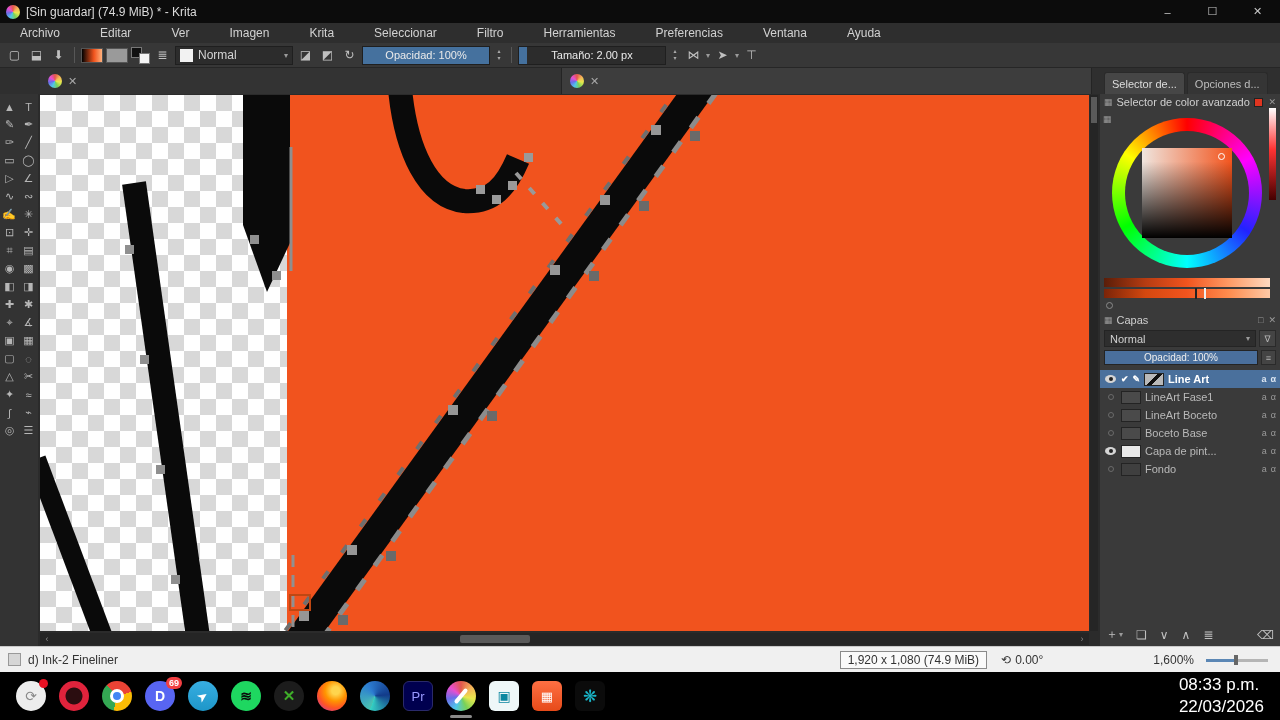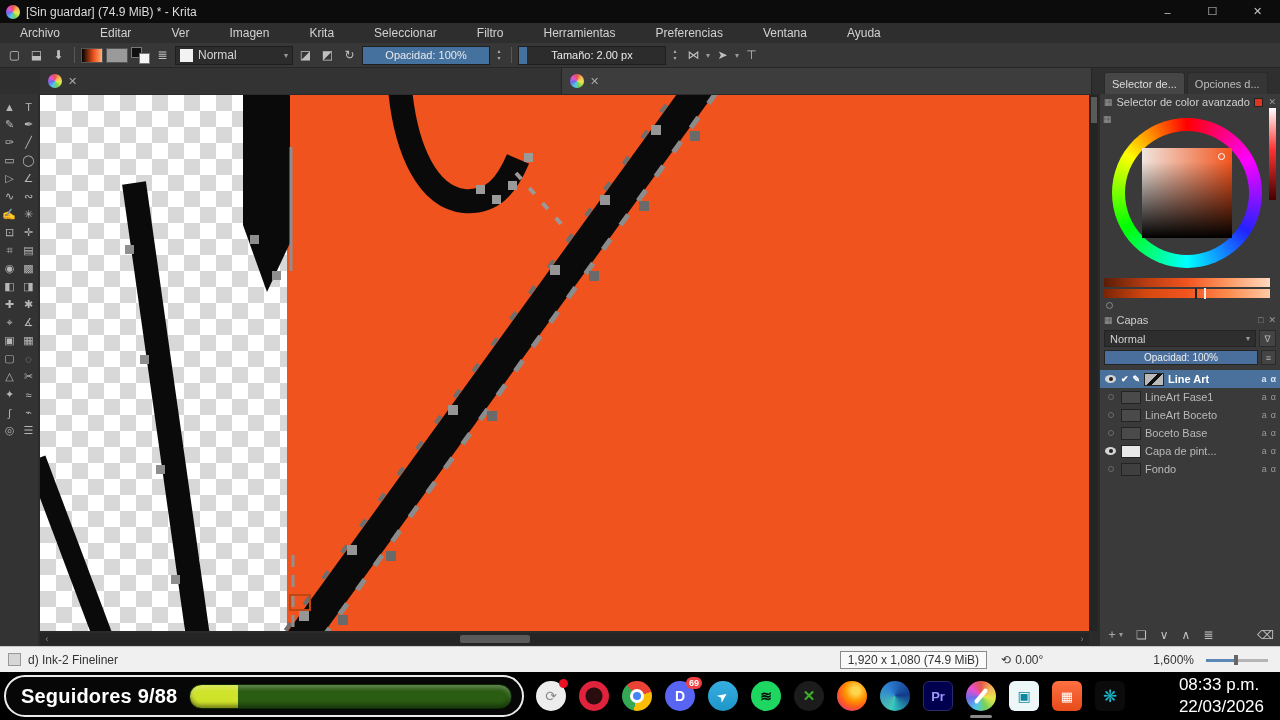--- a/index.html
+++ b/index.html
@@ -146,21 +146,21 @@
   .a-opera{border-radius:50%;background:radial-gradient(circle at 50% 50%,#2b0d10 0 38%,#e0233c 42% 100%)}
   .a-chrome{border-radius:50%;background:conic-gradient(from -45deg,#ea4335 0 33%,#fbbc05 33% 66%,#34a853 66% 100%)}
   .chrome-dot{width:14px;height:14px;border-radius:50%;background:#4285f4;border:3px solid #fff}
   .a-discord{border-radius:50%;background:#5865f2;font-size:14px;font-weight:bold}
   .a-telegram{border-radius:50%;background:linear-gradient(#37aee2,#1e96c8)}
   .tg-glyph{transform:rotate(-35deg);font-size:13px;margin-left:-2px}
   .a-spotify{border-radius:50%;background:#1ed760;color:#0a0a0a;font-size:14px;font-weight:bold}
   .a-xbox{border-radius:50%;background:#1c1c1c;color:#3fae29;font-size:15px;font-weight:bold}
   .a-firefox{border-radius:50%;background:radial-gradient(circle at 62% 32%,#ffd54d 0 14%,#ff9500 38%,#ff5722 62%,#c82eb0 95%)}
   .a-edge{border-radius:50%;background:conic-gradient(from 200deg,#49c3b1,#2d7dd2 35%,#123b8a 68%,#35d2c4 100%)}
-  .a-premiere{background:#00004f;color:#9999ff;font-size:13px;font-weight:bold;border-radius:6px;border:1px solid #2a2a6a}
+  .a-premiere{background:#00004f;color:#9999ff;font-size:13px;font-weight:normal;border-radius:6px;border:1px solid #2a2a6a}
   .a-krita{border-radius:50%;background:conic-gradient(#e2574c,#f4b459,#e8e84d,#79d157,#4fc7e9,#6c6ce9,#e94fd0,#e2574c)}
   .kslash{position:absolute;left:13px;top:6px;width:4px;height:18px;background:#fff;border-radius:2px;transform:rotate(40deg)}
   .app-indicator{position:absolute;left:4px;bottom:-7px;width:22px;height:3px;background:#8a8a8a;border-radius:2px}
   .a-pc{background:#eef7f8;color:#0b87a0;font-size:14px;border-radius:6px}
   .a-cal{background:linear-gradient(#ff7043,#e64a19);font-size:13px;border-radius:6px}
   .a-sharex{background:#0b0b0b;color:#19b5c8;font-size:17px;border-radius:6px}
   .clock{margin-left:auto;text-align:left;color:#fff;font-size:17px;line-height:1.3;padding-right:16px}
 </style>
 </head>
 <body>
@@ -496,24 +496,20 @@
   </span>
   <span class="sb-zoom">1,600%</span>
   <span class="zslider">
     <span class="ztrack"></span>
       <span class="zfill"></span>
       <span class="zthumb"></span>
   </span>
 </div>
 
 <div class="taskbar">
-  <div class="overlay-pill">
-    <span class="ftxt">Seguidores 9/88</span>
-    <div class="progress"></div>
-  </div>
   <div class="apps">
     <div class="app a-rec">
         <span>⟳</span>
         <span class="dotbadge"></span>
       </div>
     <div class="app a-opera"></div>
     <div class="app a-chrome">
         <span class="chrome-dot"></span>
       </div>
     <div class="app a-discord">

